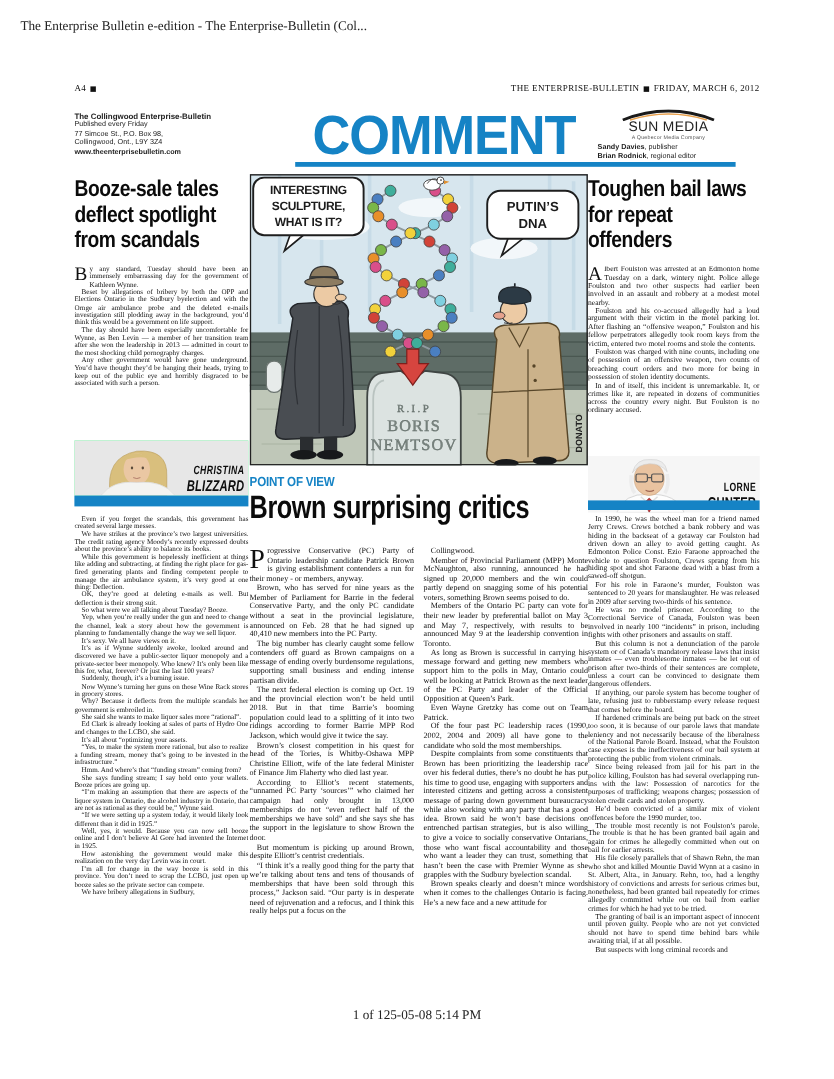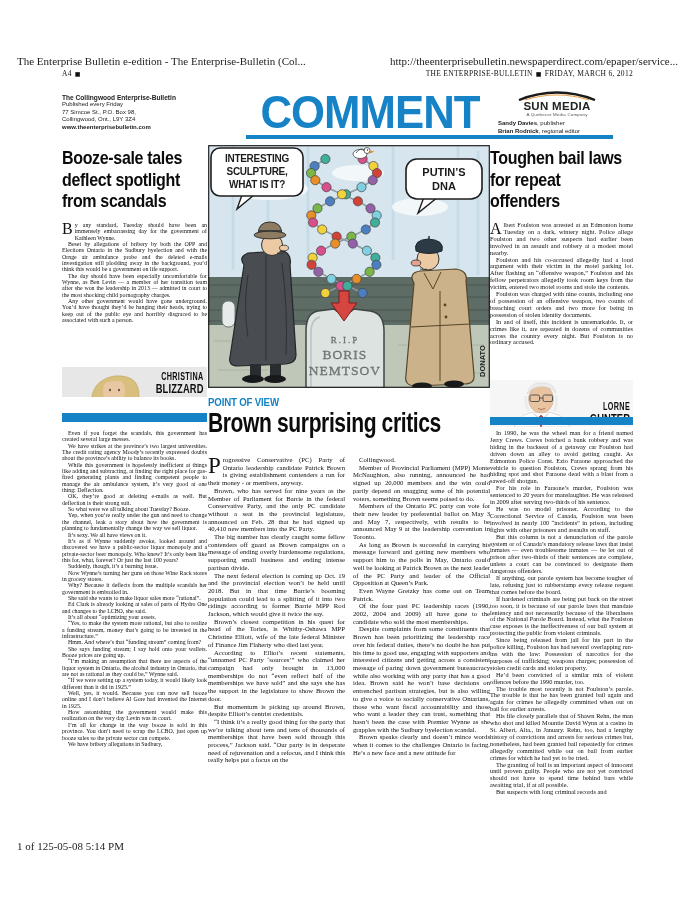--- a/index.html
+++ b/index.html
@@ -1,39 +1,39 @@
 <!DOCTYPE html>
 <html><head>
 <meta charset="utf-8">
 <style>
   html,body{margin:0;padding:0;}
   body{width:695px;height:899px;background:#ffffff;position:relative;overflow:hidden;
        font-family:"Liberation Serif", serif;color:#141414;}
   .abs{position:absolute;}
   
   .print-header{top:16px;left:17px;width:661px;display:flex;justify-content:space-between;
-    font-size:11px;color:#222;margin-top:39px;}
-  .print-footer{top:840px;left:17px;width:661px;display:flex;justify-content:flex-start;
+    font-size:11px;color:#222;}
+  .print-footer{top:840px;left:17px;width:661px;display:flex;justify-content:center;
     font-size:11px;color:#222;}
   
   .pg-head{top:69px;left:62px;width:571px;display:flex;justify-content:space-between;
     font-size:7.5px;letter-spacing:.3px;color:#111;}
   .pg-head .sq{font-size:6px;margin:0 3px;font-family:"DejaVu Sans",sans-serif;}
   
   .masthead{top:94px;left:62px;width:128px;font-family:"Liberation Sans",sans-serif;
     font-size:6px;line-height:7.4px;color:#222;}
   .masthead .nm{font-weight:bold;font-size:6.6px;}
   .masthead .web{font-weight:bold;}
   
   .comment{top:90px;left:230px;width:280px;text-align:center;font-family:"Liberation Sans",sans-serif;
     font-weight:bold;font-size:46px;line-height:44px;letter-spacing:-1px;color:#1583c5;
     transform:scaleX(.95);transform-origin:50% 0;}
   
   .sunmedia{top:91px;left:498px;width:118px;font-family:"Liberation Sans",sans-serif;color:#222;}
-  .sm-logo{text-align:center;font-weight:bold;font-size:11.5px;letter-spacing:.3px;line-height:11px;}
+  .sm-logo{text-align:center;font-weight:normal;font-size:11.5px;letter-spacing:.3px;line-height:11px;}
   .sm-arc{display:block;margin:0 auto;}
   .sm-tag{text-align:center;font-size:4.4px;color:#555;letter-spacing:.2px;margin-bottom:3px;}
   .sm-person{font-size:6px;line-height:7.6px;}
   .sm-person b{font-size:6px;}
   .rule{top:135px;left:246px;width:367px;height:4px;background:#1583c5;}
   
   .headline{font-family:"Liberation Sans",sans-serif;font-weight:bold;color:#0b0b0b;
     letter-spacing:-.4px;transform-origin:0 0;}
   .h-left{top:147px;left:62px;width:172px;font-size:19px;line-height:21.5px;transform:scaleX(.843);}
   .h-right{top:147px;left:490px;width:170px;font-size:19px;line-height:21.5px;transform:scaleX(.843);}
@@ -48,21 +48,21 @@
   .small{font-size:5.9px;line-height:6.35px;}
   .lbody1{top:222px;left:62px;width:145px;height:143px;}
   .lbody2{top:430px;left:62px;width:145px;height:384px;}
   .rbody1{top:222px;left:490px;width:143px;height:146px;}
   .rbody2{top:430px;left:490px;width:143px;height:432px;}
   .mbody{top:456px;left:208px;width:282px;height:356px;column-count:2;column-gap:8px;
     font-size:6.7px;line-height:7.7px;}
   .mbody p:first-child::first-letter{float:left;font-size:23px;line-height:18px;padding:1px 2px 0 0;}
   
   .photo{left:auto;overflow:hidden;}
-  .photo-b{top:367px;left:62px;width:145px;height:30px;background:#86efac;}
+  .photo-b{top:367px;left:62px;width:145px;height:46px;background:#86efac;font-style:italic;}
   .photo-g{top:380px;left:490px;width:143px;height:47px;background:#f6f6f6;}
   .bar{background:#1583c5;}
   .bar-b{top:413px;left:62px;width:145px;height:9px;}
   .bar-g{top:417px;left:490px;width:143px;height:8px;}
   .col-name{position:absolute;right:3px;bottom:2px;text-align:right;color:#0d0d0d;
     font-family:"Liberation Sans",sans-serif;font-weight:bold;line-height:1;
     transform:scaleX(.72);transform-origin:100% 100%;}
   .col-name .fn{font-size:10px;display:block;letter-spacing:.5px;}
   .col-name .ln{font-size:13px;display:block;letter-spacing:.2px;}
   
@@ -71,21 +71,20 @@
   .stone-t{font-family:"Liberation Serif",serif;fill:#79847f;stroke:#5c6662;stroke-width:.3;}
   .bub-t{font-weight:bold;fill:#1c1c1c;}
 </style>
 </head>
 <body>
 
 <div class="sheet">
 
   <div class="abs print-header">
     <span>The Enterprise Bulletin e-edition - The Enterprise-Bulletin (Col...</span>
-    <span>http://theenterprisebulletin.newspaperdirect.com/epaper/service...</span>
   </div>
 
   <div class="abs pg-head">
     <span>
       <span>A4</span><span class="sq">■</span>
     </span>
     <span>
       <span>THE ENTERPRISE-BULLETIN</span><span class="sq">■</span><span>FRIDAY, MARCH 6, 2012</span>
     </span>
   </div>

